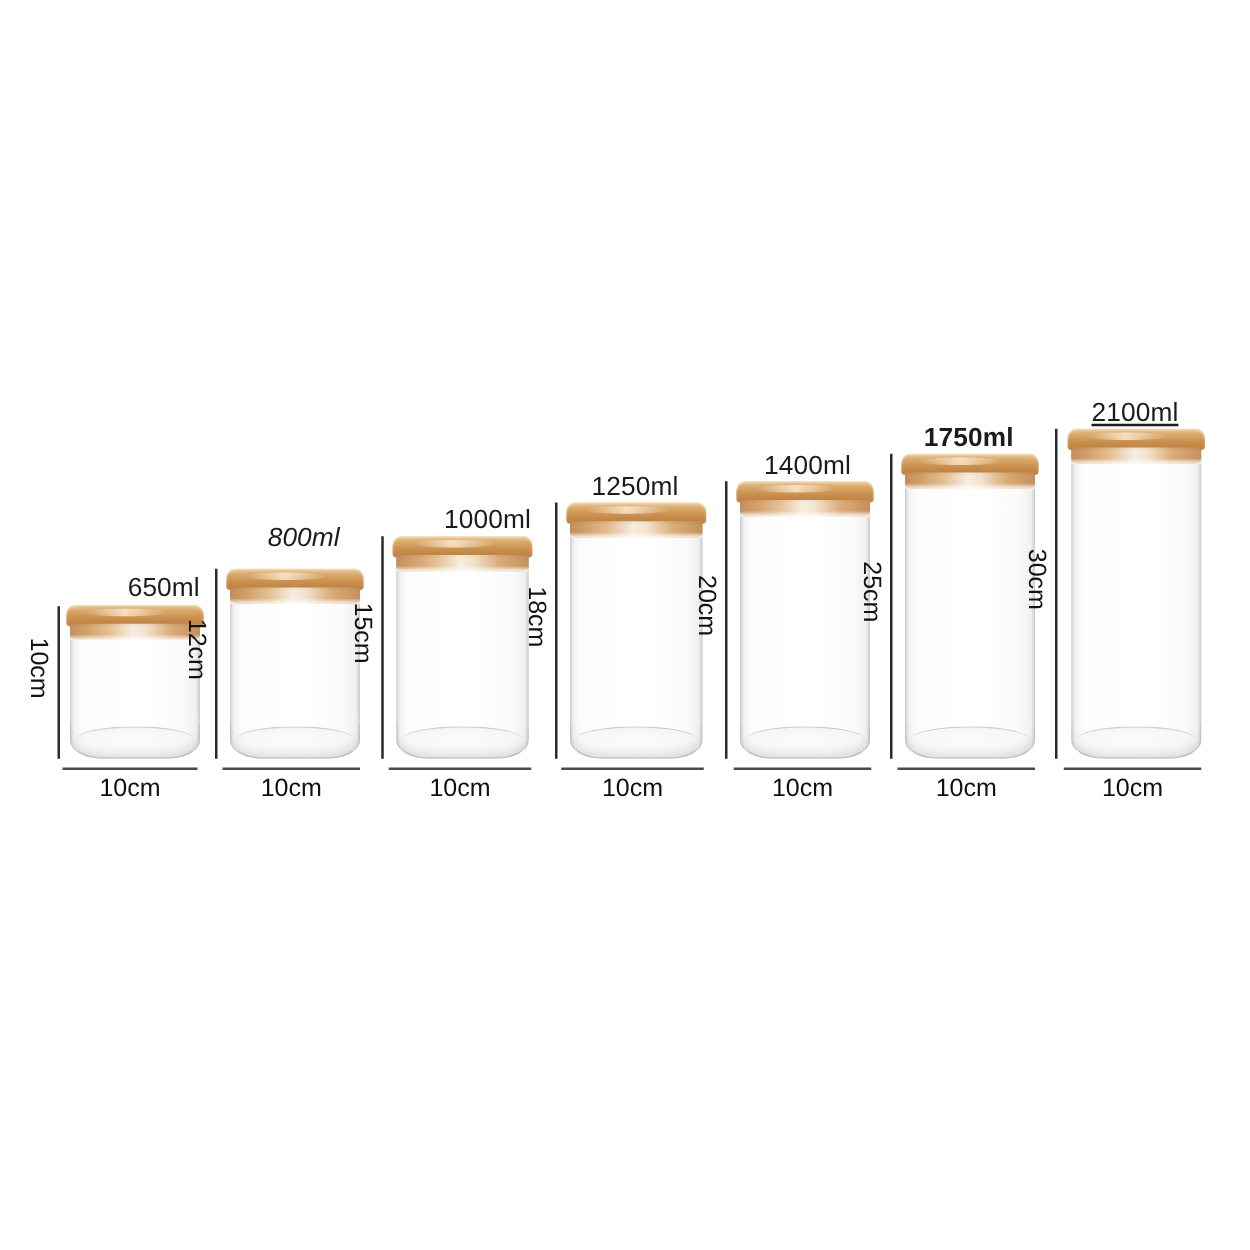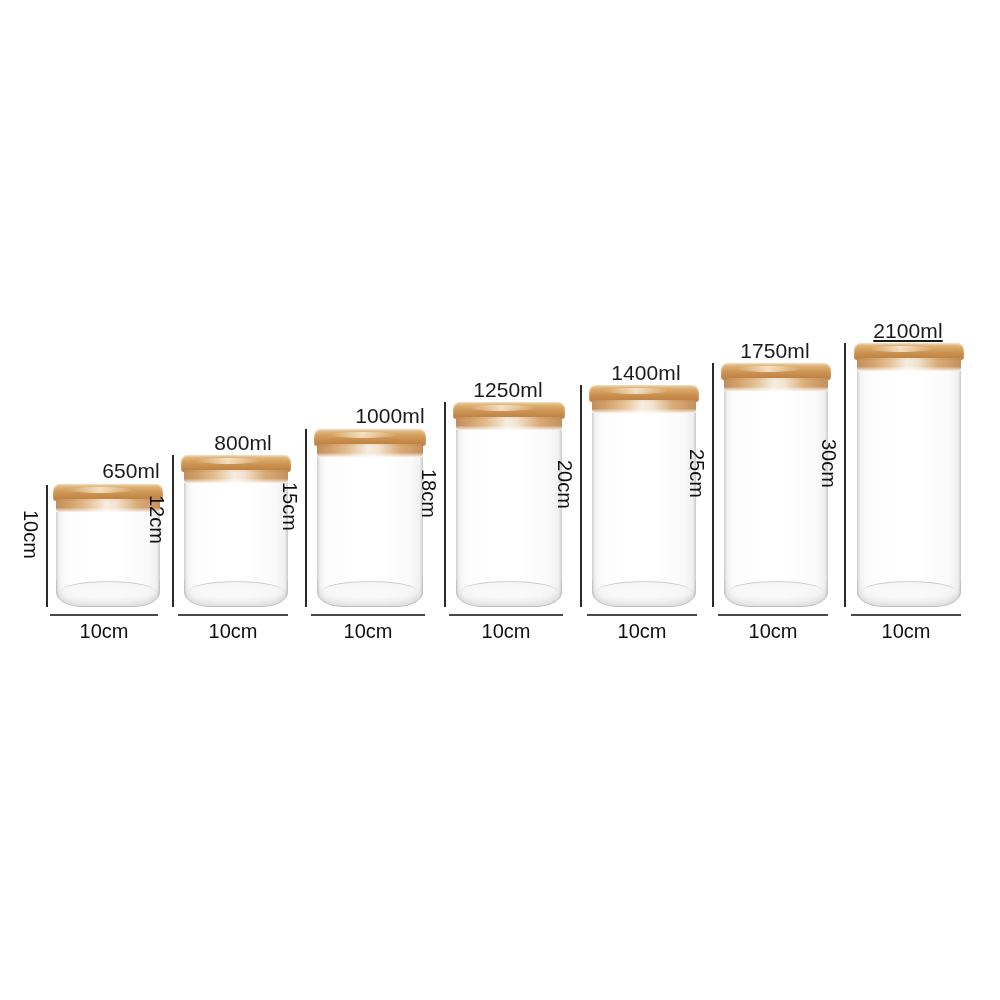--- a/index.html
+++ b/index.html
@@ -192,21 +192,21 @@
       <div class="glass" style="top: 14px;"></div>
       <div class="lid">
         <div class="lid-top"></div>
         <div class="lid-band"></div>
       </div>
     </div>
     <div class="dim-v" style="left: 46px; top: 485px; height: 122px;"></div>
     <div class="dim-v-label" style="left: 42px; top: 510px;">10cm</div>
     <div class="dim-h" style="left: 50px; top: 614px; width: 108px;"></div>
     <div class="dim-h-label" style="left: 50px; top: 620px; width: 108px;">10cm</div>
-    <div class="volume-label" style="left: 186px; top: 431px; width: 114px;">800ml</div>
+    <div class="volume-label" style="left: 186px; top: 419px; width: 114px; font-style: italic;">800ml</div>
     <div class="jar" style="left: 184px; width: 104px; height: 152px; bottom: 393px;">
       <div class="glass" style="top: 14px;"></div>
       <div class="lid">
         <div class="lid-top"></div>
         <div class="lid-band"></div>
       </div>
     </div>
     <div class="dim-v" style="left: 172px; top: 455px; height: 152px;"></div>
     <div class="dim-v-label" style="left: 168px; top: 495px;">12cm</div>
     <div class="dim-h" style="left: 178px; top: 614px; width: 110px;"></div>
@@ -240,21 +240,21 @@
       <div class="glass" style="top: 14px;"></div>
       <div class="lid">
         <div class="lid-top"></div>
         <div class="lid-band"></div>
       </div>
     </div>
     <div class="dim-v" style="left: 580px; top: 385px; height: 222px;"></div>
     <div class="dim-v-label" style="left: 576px; top: 460px;">20cm</div>
     <div class="dim-h" style="left: 587px; top: 614px; width: 110px;"></div>
     <div class="dim-h-label" style="left: 587px; top: 620px; width: 110px;">10cm</div>
-    <div class="volume-label" style="left: 718px; top: 339px; width: 114px;">1750ml</div>
+    <div class="volume-label" style="left: 718px; top: 339px; width: 114px; font-weight: bold;">1750ml</div>
     <div class="jar" style="left: 724px; width: 104px; height: 244px; bottom: 393px;">
       <div class="glass" style="top: 14px;"></div>
       <div class="lid">
         <div class="lid-top"></div>
         <div class="lid-band"></div>
       </div>
     </div>
     <div class="dim-v" style="left: 712px; top: 363px; height: 244px;"></div>
     <div class="dim-v-label" style="left: 708px; top: 449px;">25cm</div>
     <div class="dim-h" style="left: 718px; top: 614px; width: 110px;"></div>

